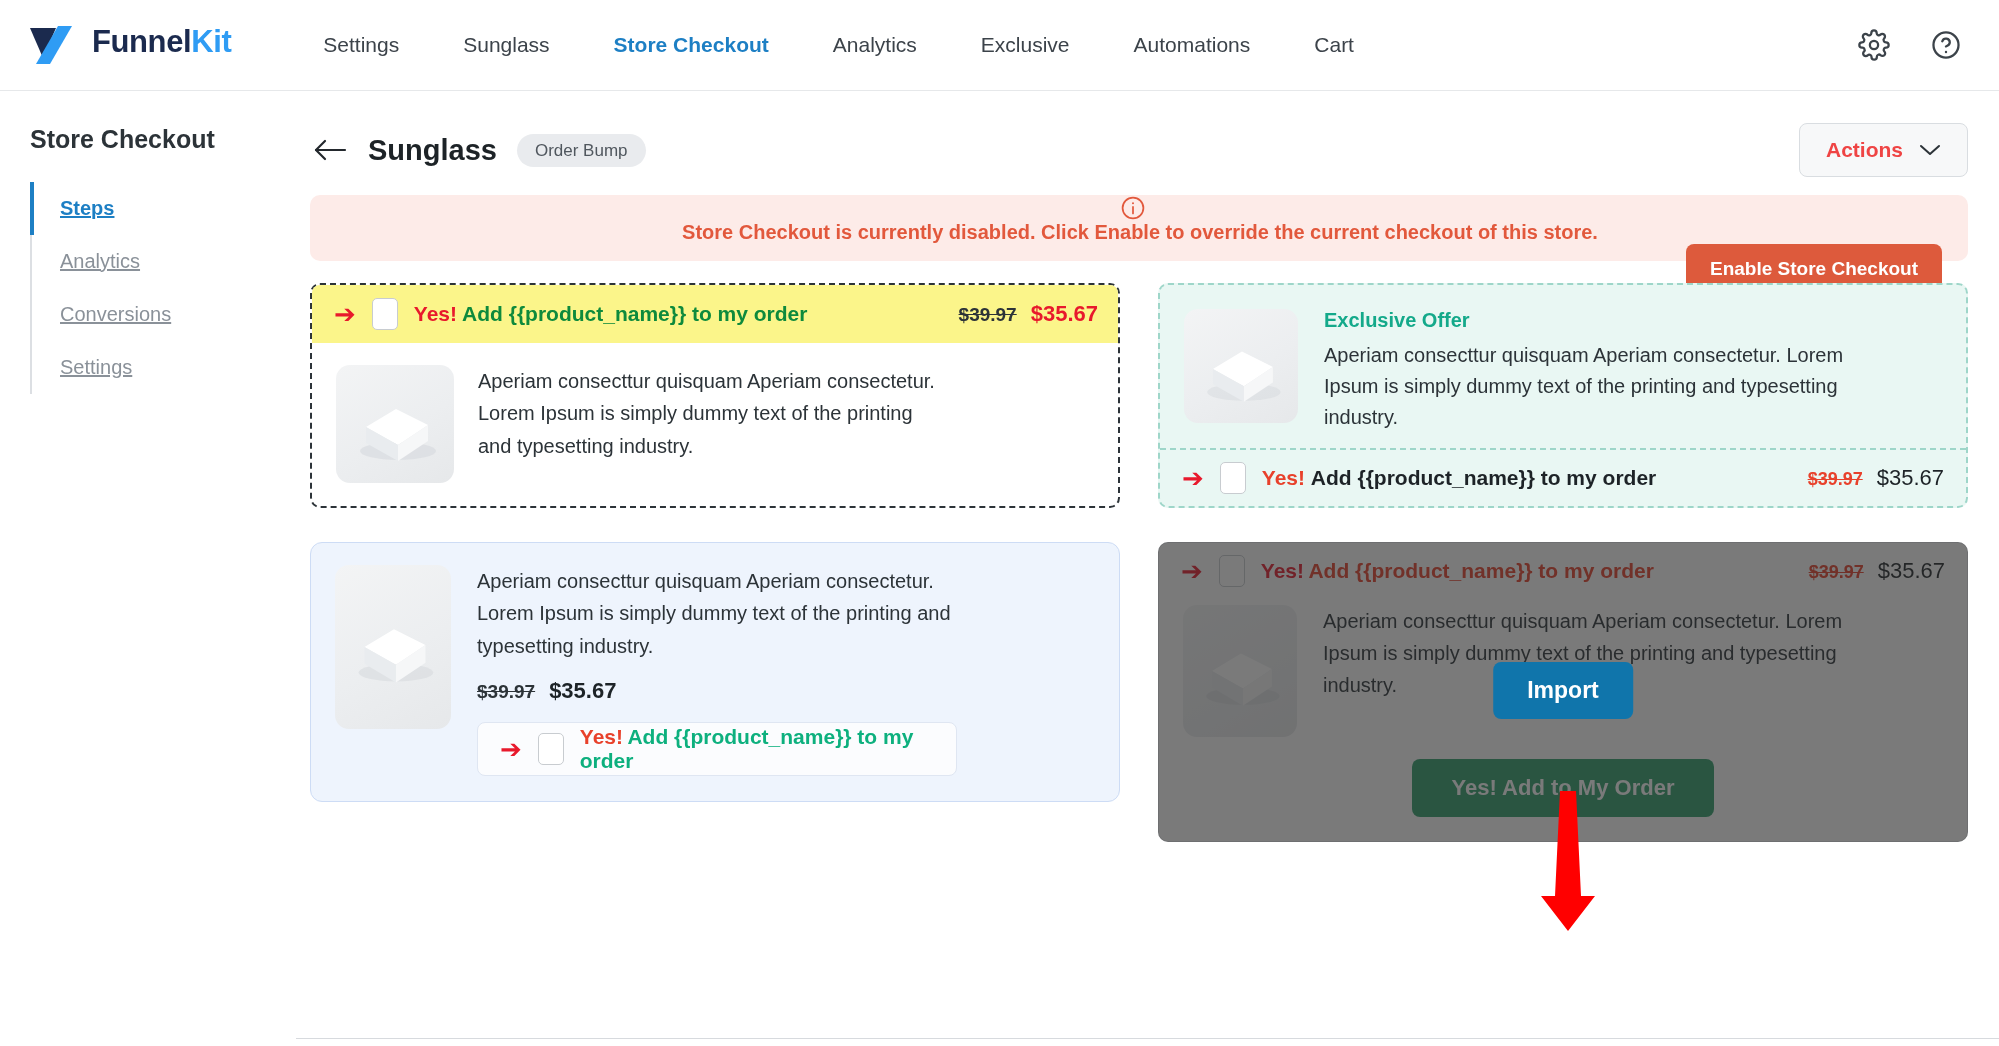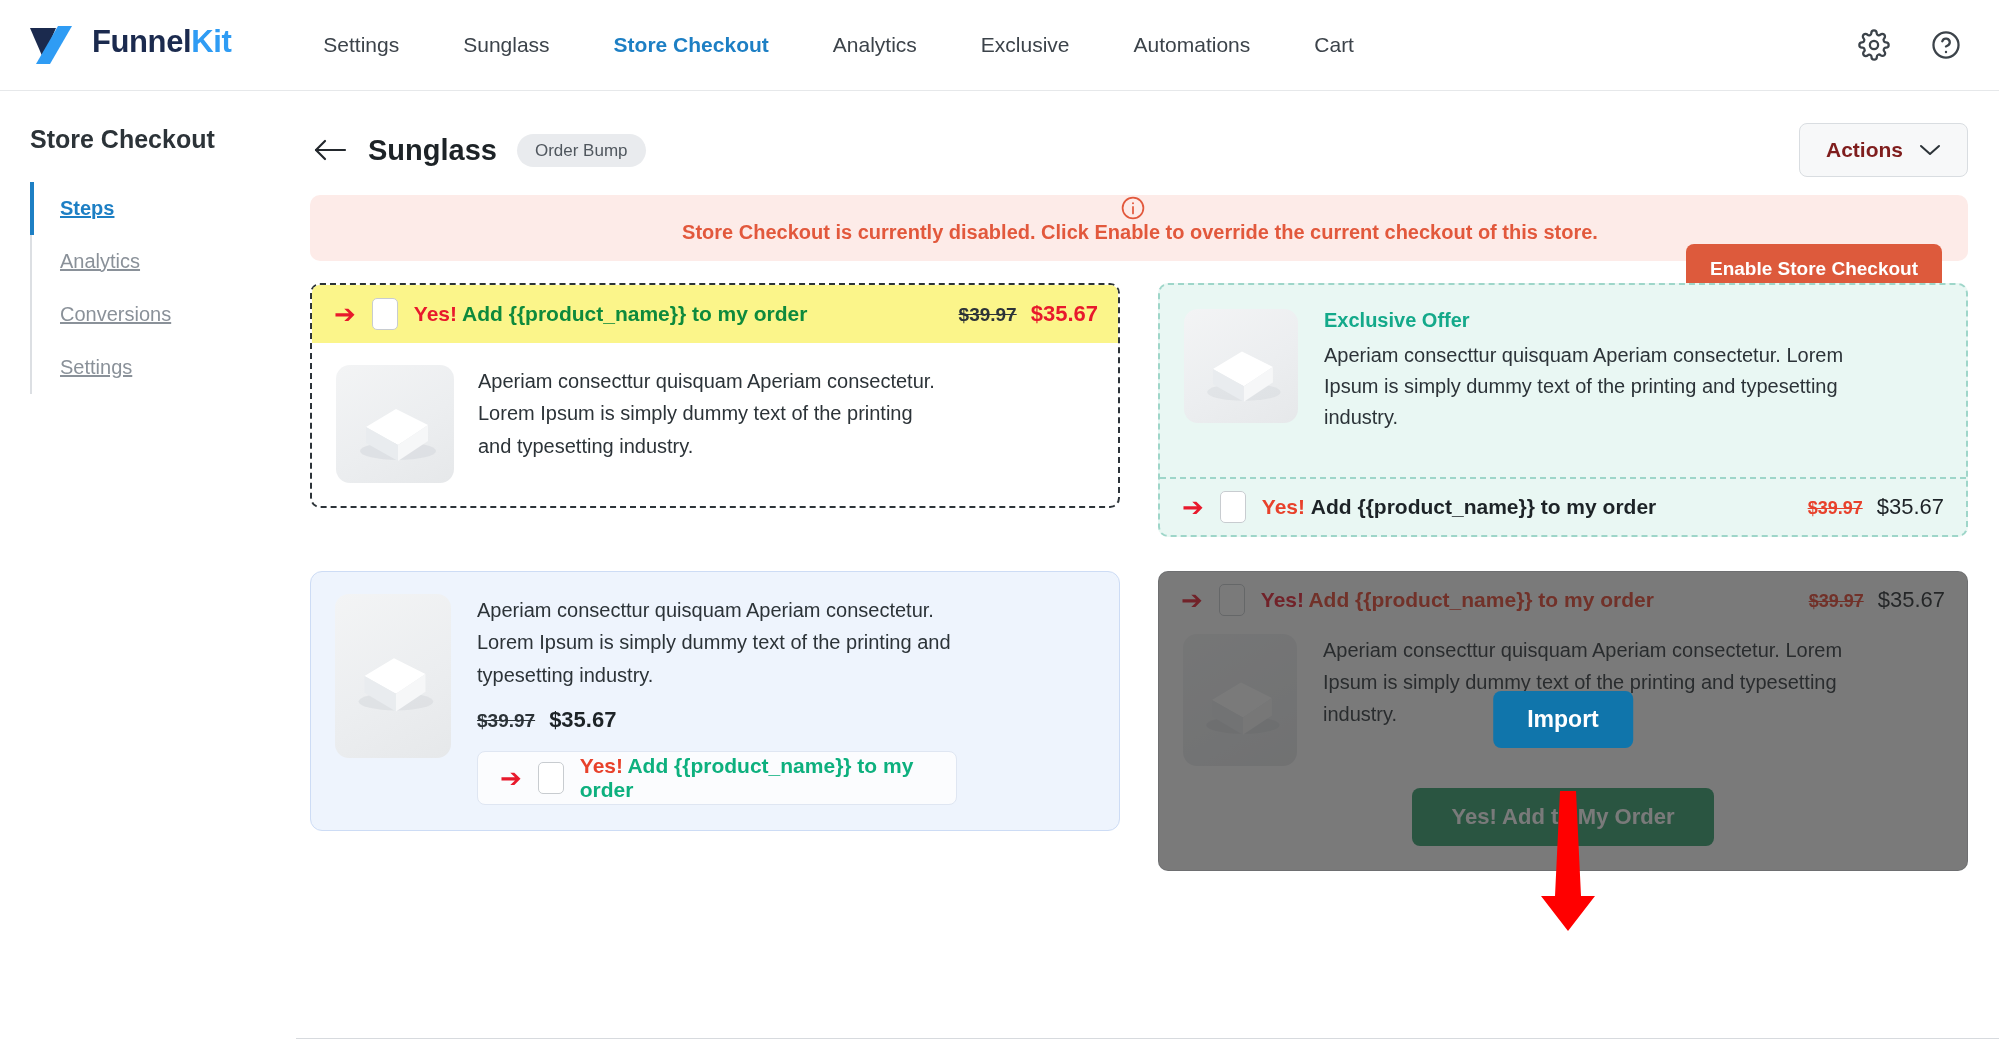--- a/index.html
+++ b/index.html
@@ -109,21 +109,21 @@
     padding: 8px 18px;
     line-height: 1;
   }
   .actions-btn {
     margin-left: auto;
     border: 1px solid #d9dde1;
     background: #f7f8f9;
     border-radius: 8px;
     padding: 14px 26px;
     font-size: 21px;
-    color: #7f1d1d;
+    color: #ef4444;
     font-weight: 600;
     display: flex; align-items: center; gap: 16px;
     cursor: pointer;
   }
 
   
   .alert {
     margin-top: 18px;
     background: #fdebe8;
     border-radius: 10px;
@@ -208,21 +208,21 @@
   .c1-new { font-size: 22px; color: #e8192c; font-weight: bold; }
   .c1-body { display: flex; padding: 22px 24px; gap: 24px; }
   .c1-body .prod-img { width: 118px; height: 118px; }
   .c1-desc { font-size: 20px; color: #2c3338; line-height: 1.62; max-width: 470px; }
 
   
   .card2 {
     border: 2px dashed #9ed6c9;
     border-radius: 10px;
     background: #e9f7f3;
-    height: 254px;
+    height: 225px;
     overflow: hidden;
     display: flex;
     flex-direction: column;
   }
   .c2-top { display: flex; gap: 26px; padding: 24px 24px 0 24px; flex: 1; }
   .c2-top .prod-img { width: 114px; height: 114px; }
   .c2-offer { color: #14a98a; font-size: 20px; font-weight: bold; margin-bottom: 8px; }
   .c2-desc { font-size: 20px; color: #2c3338; line-height: 1.55; max-width: 550px; }
   .c2-bar {
     border-top: 2px dashed #9ed6c9;

